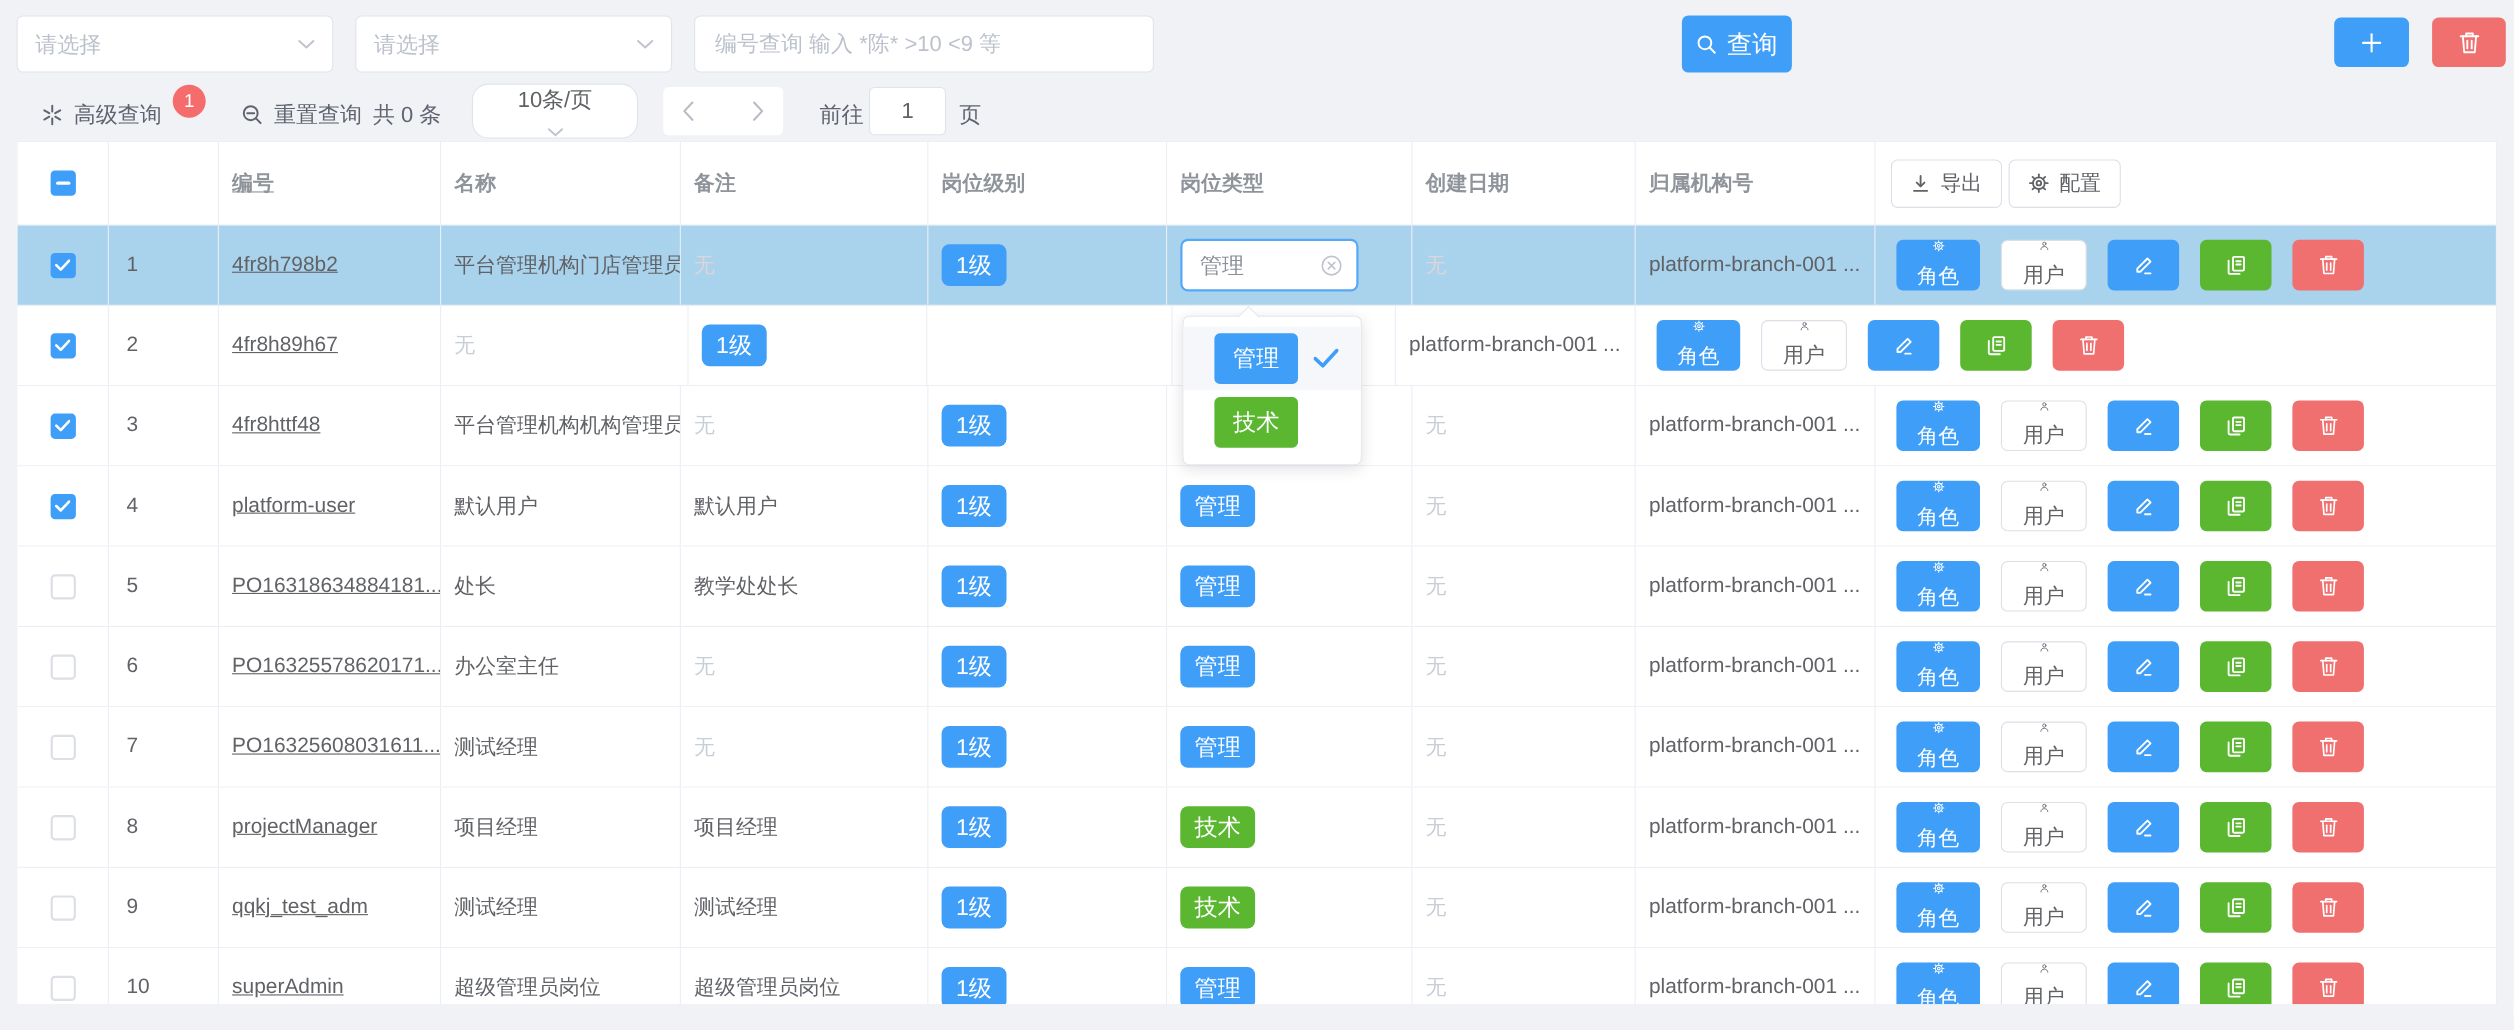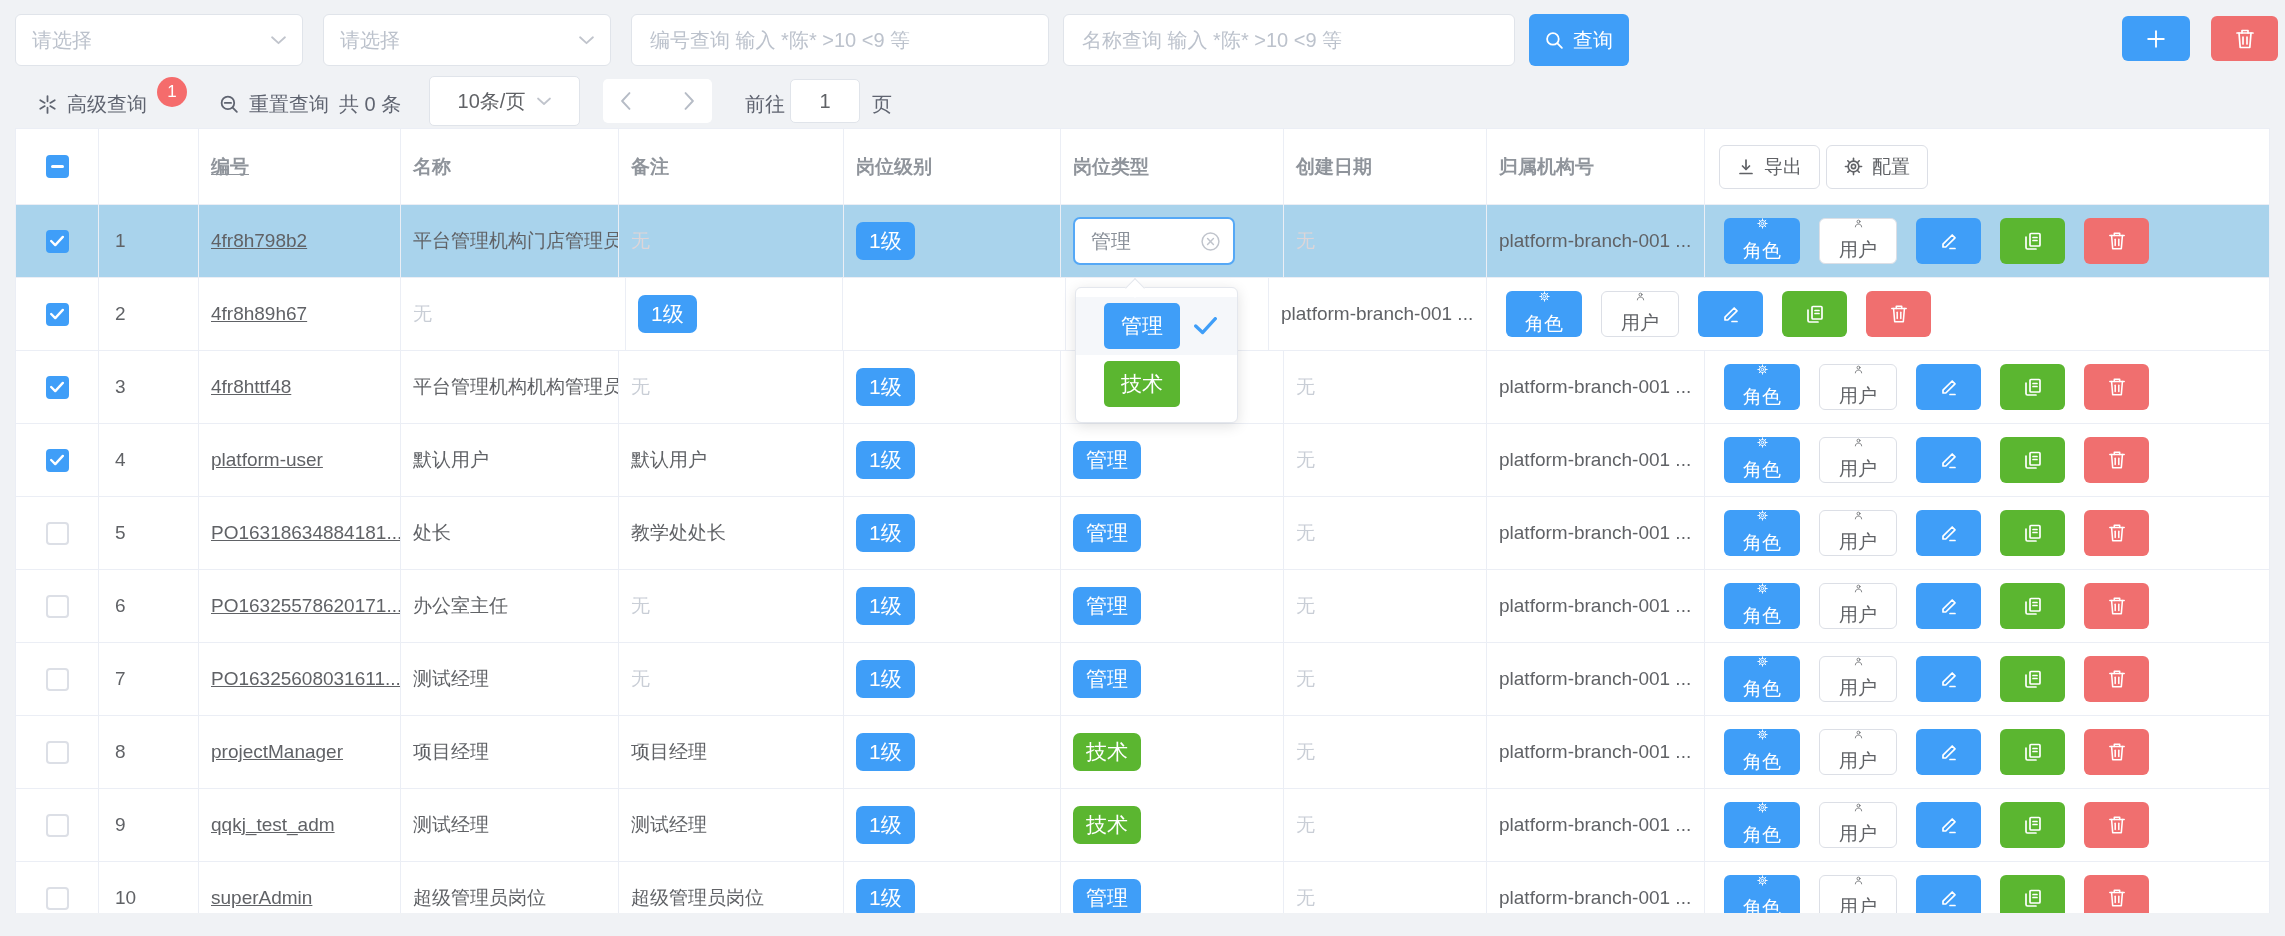--- a/index.html
+++ b/index.html
@@ -16,31 +16,31 @@
   
   .ctl{position:absolute;top:14px;height:52px;background:#fff;border:1px solid var(--ctl-border);border-radius:6px;font-size:20px;color:var(--text);}
   .select{display:flex;align-items:center;justify-content:space-between;padding:0 16px;cursor:pointer;}
   .select .ph{color:var(--ph);}
   .select .chev{color:#c0c4cc;}
   .sel1{left:15px;width:288px;}
   .sel2{left:323px;width:288px;}
   input.tinput{left:631px;width:418px;padding:0 18px;outline:none;}
   input.tinput2{left:1063px;width:452px;}
   input::placeholder{color:var(--ph);}
-  .search-btn{position:absolute;left:1529px;top:14px;width:100px;height:52px;background:var(--blue);border:none;border-radius:6px;color:#fff;font-size:20px;display:flex;align-items:center;justify-content:center;gap:9px;cursor:pointer;}
+  .search-btn{position:absolute;left:1529px;top:14px;width:100px;height:52px;background:var(--blue);border:none;border-radius:6px;color:#fff;font-size:23px;display:flex;align-items:center;justify-content:center;gap:9px;cursor:pointer;}
   .add-btn{position:absolute;left:2122px;top:16px;width:68px;height:45px;background:var(--blue);border:none;border-radius:6px;color:#fff;display:flex;align-items:center;justify-content:center;cursor:pointer;}
   .batch-del-btn{position:absolute;left:2211px;top:16px;width:67px;height:45px;background:var(--red);border:none;border-radius:6px;color:#fff;display:flex;align-items:center;justify-content:center;cursor:pointer;}
 
   
   .t2{position:absolute;color:#5f6470;font-size:20px;display:flex;align-items:center;gap:9px;top:90px;height:28px;cursor:pointer;}
   .adv{left:37px;}
   .adv .badge{background:var(--badge);color:#fff;width:30px;height:30px;border-radius:50%;display:flex;align-items:center;justify-content:center;font-size:17px;position:relative;top:-12px;margin-left:1px;}
   .reset{left:219px;}
   .total{left:339px;cursor:default;}
-  .psize{position:absolute;left:429px;top:76px;width:151px;height:50px;background:#fff;border:1px solid var(--ctl-border);border-radius:5px;display:flex;align-items:center;justify-content:center;gap:12px;font-size:20px;color:var(--text);cursor:pointer;}
+  .psize{position:absolute;left:429px;top:76px;width:151px;height:50px;background:#fff;border:1px solid var(--ctl-border);border-radius:15px;display:flex;align-items:center;justify-content:center;gap:12px;font-size:20px;color:var(--text);cursor:pointer;flex-direction:column;}
   .psize .chev{color:#c0c4cc;}
   .pager{position:absolute;left:603px;top:79px;width:109px;height:44px;background:#fff;border-radius:5px;display:flex;align-items:center;justify-content:space-between;padding:0 17px;color:var(--arrow);}
   .pager .pbtn{cursor:pointer;display:flex;align-items:center;}
   .goto-label{left:745px;cursor:default;}
   .goto-input{position:absolute;left:790px;top:79px;width:70px;height:44px;border:1px solid var(--ctl-border);border-radius:5px;background:#fff;text-align:center;font-size:20px;color:var(--text);outline:none;}
   .goto-unit{left:872px;cursor:default;}
 
   
   .table{position:absolute;left:15px;top:128px;width:2255px;height:808px;background:#fff;border:1px solid var(--border);border-bottom:none;}
   .thead{display:flex;height:76px;border-bottom:1px solid var(--border);color:var(--htext);font-weight:700;font-size:19px;}
@@ -105,21 +105,20 @@
         <path d="M1 1l6 5.5L13 1"></path>
       </svg>
   </div>
   <div class="ctl select sel2">
     <span class="ph">请选择</span>
     <svg class="ic chev" width="15" height="9" viewBox="0 0 14 8">
         <path d="M1 1l6 5.5L13 1"></path>
       </svg>
   </div>
   <input class="ctl tinput" placeholder="编号查询 输入 *陈* &gt;10 &lt;9 等" style="">
-  <input class="ctl tinput tinput2" placeholder="名称查询 输入 *陈* &gt;10 &lt;9 等" style="">
   <button class="search-btn">
     <svg class="ic" width="19" height="19" viewBox="0 0 18 18">
         <circle cx="7.5" cy="7.5" r="5.5"></circle>
         <line x1="11.8" y1="11.8" x2="16" y2="16"></line>
       </svg>
     <span>查询</span>
   </button>
   <button class="add-btn">
     <svg class="ic" width="20" height="20" viewBox="0 0 18 18">
         <line x1="9" y1="2" x2="9" y2="16"></line>

